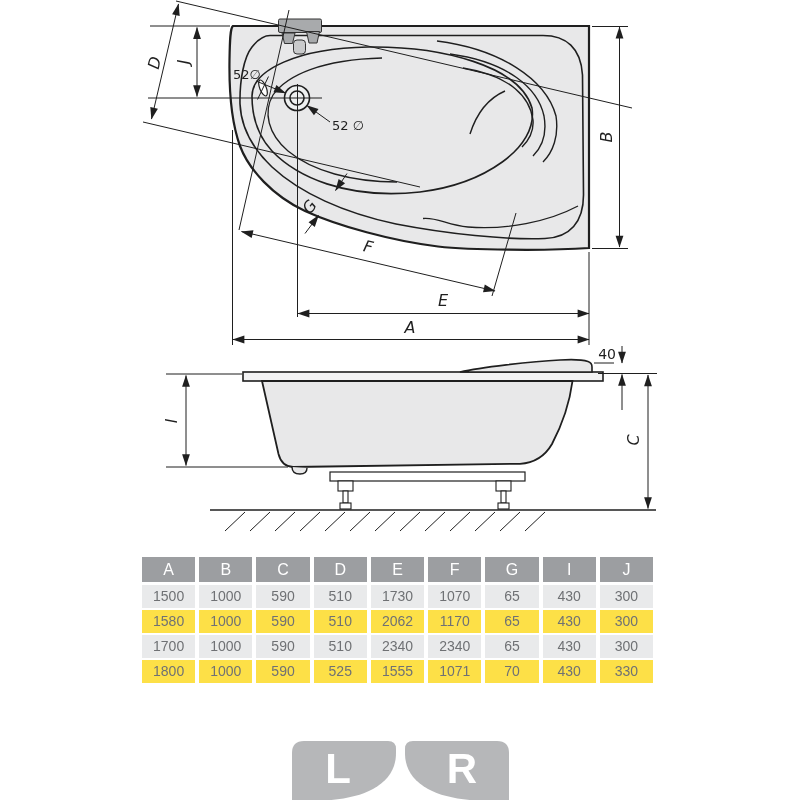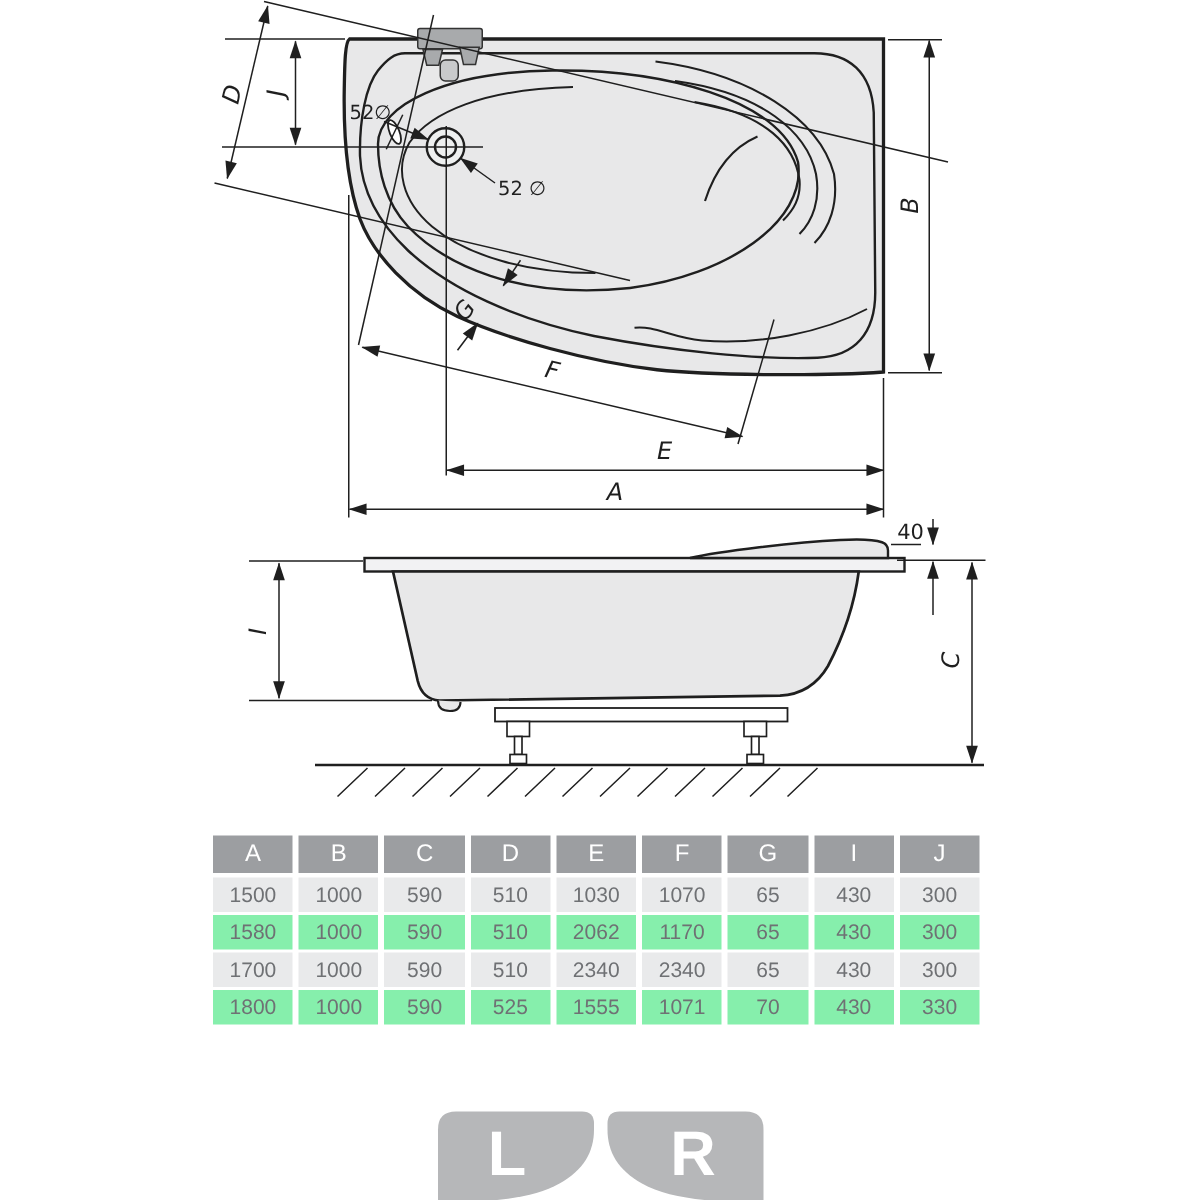--- a/index.html
+++ b/index.html
@@ -11,21 +11,21 @@
   .dimtext{font-family:"DejaVu Sans",sans-serif;font-style:italic;font-size:16px;fill:#1f1f1f;}
   .smalltext{font-family:"DejaVu Sans",sans-serif;font-size:13px;fill:#1f1f1f;}
   .fortytext{font-family:"DejaVu Sans",sans-serif;font-size:14px;fill:#1f1f1f;}
   .tbl{position:absolute;left:142px;top:557px;width:511px;}
   .trow{display:grid;grid-template-columns:repeat(9,1fr);column-gap:4px;margin-bottom:3px;}
   .trow.data{margin-bottom:2px;}
   .th{background:#9c9ea1;color:#ffffff;height:25px;line-height:25px;text-align:center;
       font-size:16px;}
   .td{height:23px;line-height:23px;text-align:center;font-size:14px;color:#6f7174;}
   .row-light .td{background:#e9eaeb;}
-  .row-dark .td{background:#86efac;}
+  .row-dark .td{background:#fde047;}
   .iconletter{font-family:"Liberation Sans",sans-serif;font-weight:bold;font-size:42px;fill:#ffffff;}
 </style>
 </head>
 <body>
 
 <div id="stage">
 
 <svg id="drawing" viewBox="0 0 800 556">
   <defs>
     <marker id="arr" viewBox="0 0 12 12" refX="11" refY="6" markerWidth="13" markerHeight="13" orient="auto-start-reverse" markerUnits="userSpaceOnUse">
@@ -193,21 +193,21 @@
     <div class="th">F</div>
     <div class="th">G</div>
     <div class="th">I</div>
     <div class="th">J</div>
   </div>
   <div class="trow data row-light">
     <div class="td">1500</div>
     <div class="td">1000</div>
     <div class="td">590</div>
     <div class="td">510</div>
-    <div class="td">1030</div>
+    <div class="td">1730</div>
     <div class="td">1070</div>
     <div class="td">65</div>
     <div class="td">430</div>
     <div class="td">300</div>
   </div>
   <div class="trow data row-dark">
     <div class="td">1580</div>
     <div class="td">1000</div>
     <div class="td">590</div>
     <div class="td">510</div>

